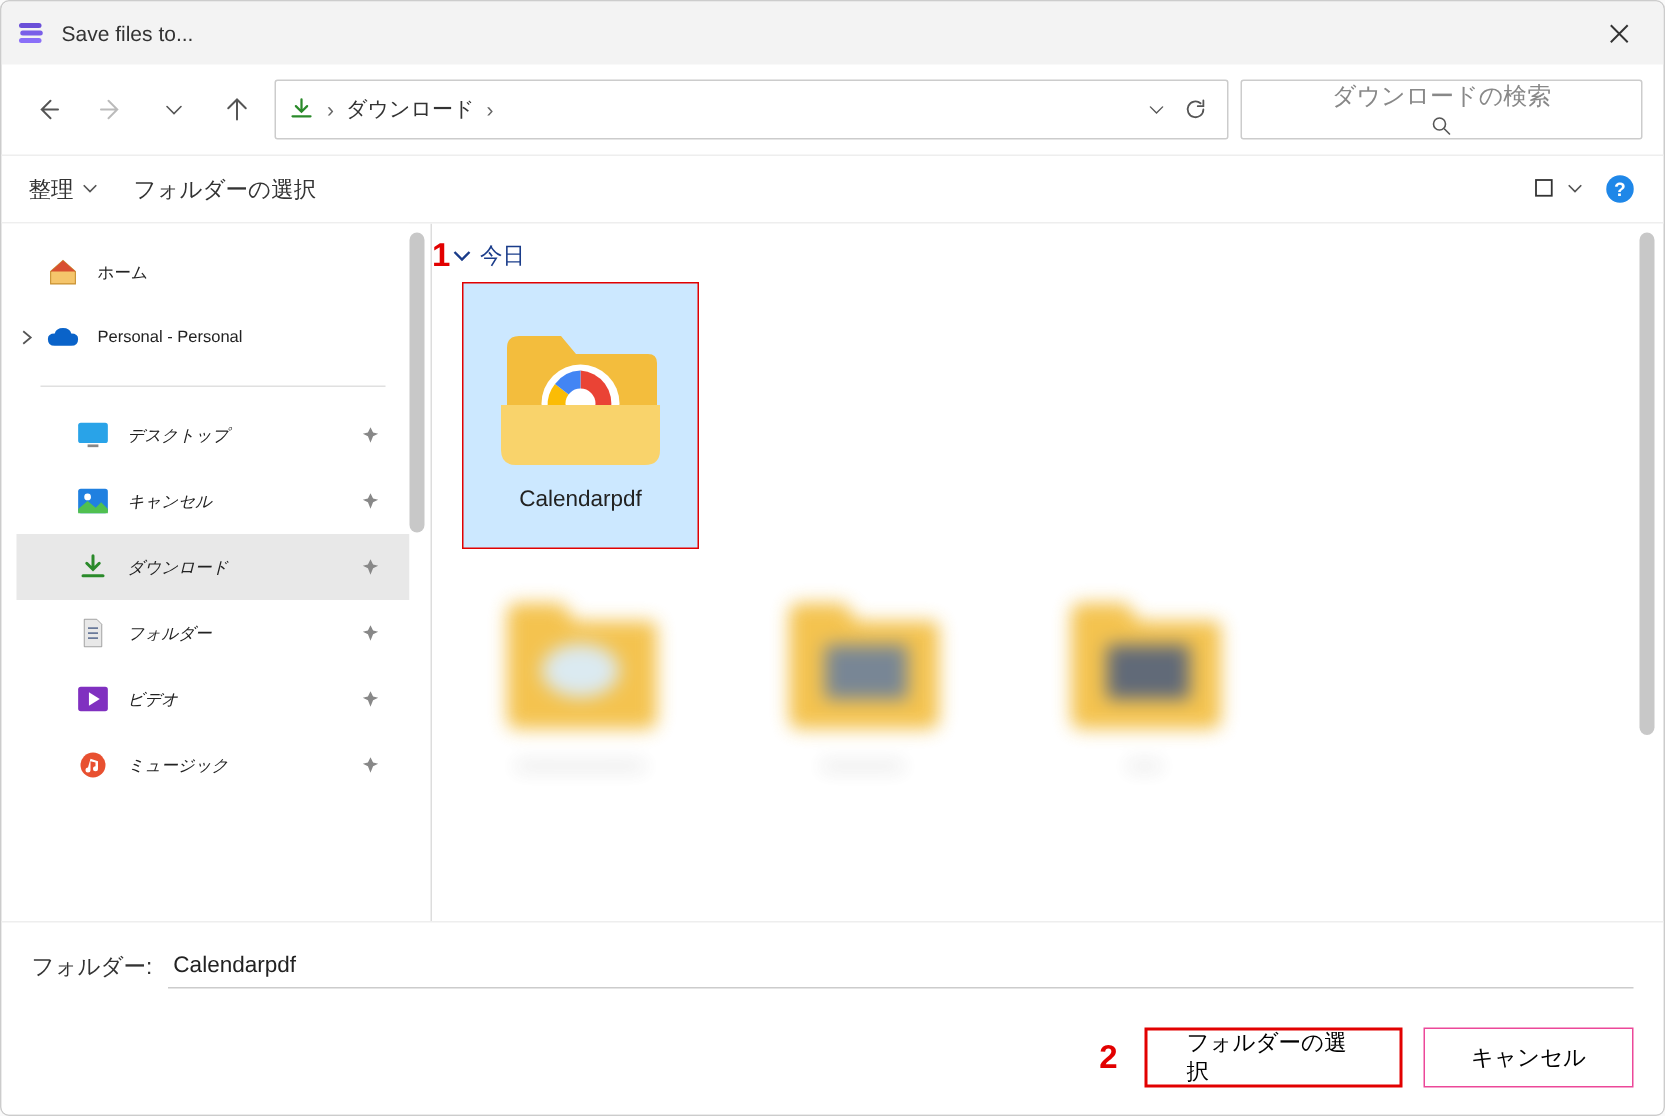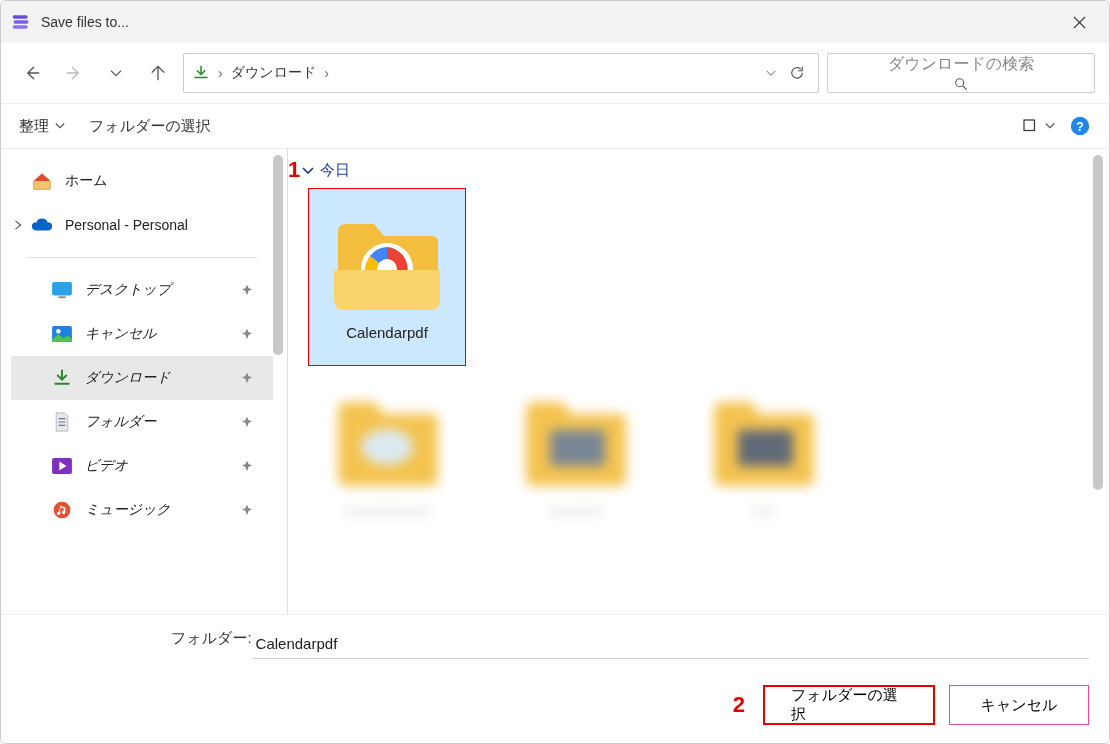--- a/index.html
+++ b/index.html
@@ -27,21 +27,21 @@
 
   
   .tool-row { height: 46px; display: flex; align-items: center; padding: 0 18px; border-top: 1px solid #eee; border-bottom: 1px solid #eee; gap: 24px; color: #333; font-size: 15px; background: #fff; }
   .tool-row .tool-item { display: flex; align-items: center; gap: 6px; }
   .tool-row .right { margin-left: auto; display: flex; align-items: center; gap: 14px; }
 
   
   .body { flex: 1; display: flex; overflow: hidden; position: relative; }
   .sidebar { width: 272px; background: #fff; padding: 10px 0 10px 10px; overflow: hidden; }
   .sidebar hr { border: none; border-top: 1px solid #e0e0e0; margin: 10px 16px; }
-  .side-item { height: 44px; display: flex; align-items: center; padding-left: 20px; gap: 12px; font-size: 14px; color: #222; position: relative; }
+  .side-item { height: 44px; display: flex; align-items: center; padding-left: 20px; gap: 12px; font-size: 11px; color: #222; position: relative; }
   .side-item.indent { padding-left: 40px; font-style: italic; }
   .side-item.top .expand { position: absolute; left: 2px; color: #555; }
   .side-item.active { background: #e8e8e8; }
   .side-item .pin { position: absolute; right: 20px; color: #888; font-size: 13px; }
   .side-icon { width: 22px; height: 22px; display: flex; align-items: center; justify-content: center; }
 
   .sidebar-scroll { position: absolute; left: 272px; top: 6px; width: 10px; height: 200px; background: #c8c8c8; border-radius: 5px; }
   .main-scroll { position: absolute; right: 6px; top: 6px; width: 10px; bottom: 6px; background: transparent; }
   .main-scroll .thumb { width: 10px; height: 335px; background: #c8c8c8; border-radius: 5px; }
 
@@ -55,21 +55,21 @@
 
   .item-grid { display: flex; flex-wrap: wrap; gap: 30px; margin-left: 8px; }
 
   .folder-item { width: 158px; height: 178px; display: flex; flex-direction: column; align-items: center; justify-content: center; gap: 10px; font-size: 15px; color: #222; position: relative; }
   .folder-item.selected { background: #cce8ff; border: 1px solid #e20000; }
   .folder-item.blurred { filter: blur(6px); opacity: 0.9; }
   .folder-visual { width: 110px; height: 100px; position: relative; }
 
   
   .footer { background: #fff; padding: 14px 20px 18px 20px; border-top: 1px solid #eee; }
-  .folder-row { display: flex; align-items: flex-start; margin-left: 150px; margin-bottom: 26px; }
+  .folder-row { display: flex; align-items: center; gap: 10px; margin-bottom: 26px; }
   .folder-row label { font-size: 15px; color: #333; }
   .folder-row .input { flex: 1; border-bottom: 1px solid #ccc; padding: 6px 4px; font-size: 15px; color: #222; }
   .btn-row { display: flex; justify-content: flex-end; align-items: center; gap: 14px; position: relative; }
   .annot-2 { color: #e20000; font-size: 22px; font-weight: bold; margin-right: 4px; }
   .btn { height: 40px; padding: 0 22px; display: flex; align-items: center; justify-content: center; font-size: 15px; border: 1px solid #ec4899; background: #fff; }
   .btn.primary-outline { border: 2px solid #e20000; width: 172px; padding-left: 26px; }
   .btn.cancel { width: 140px; }
 
   svg { display: block; }
 </style>

